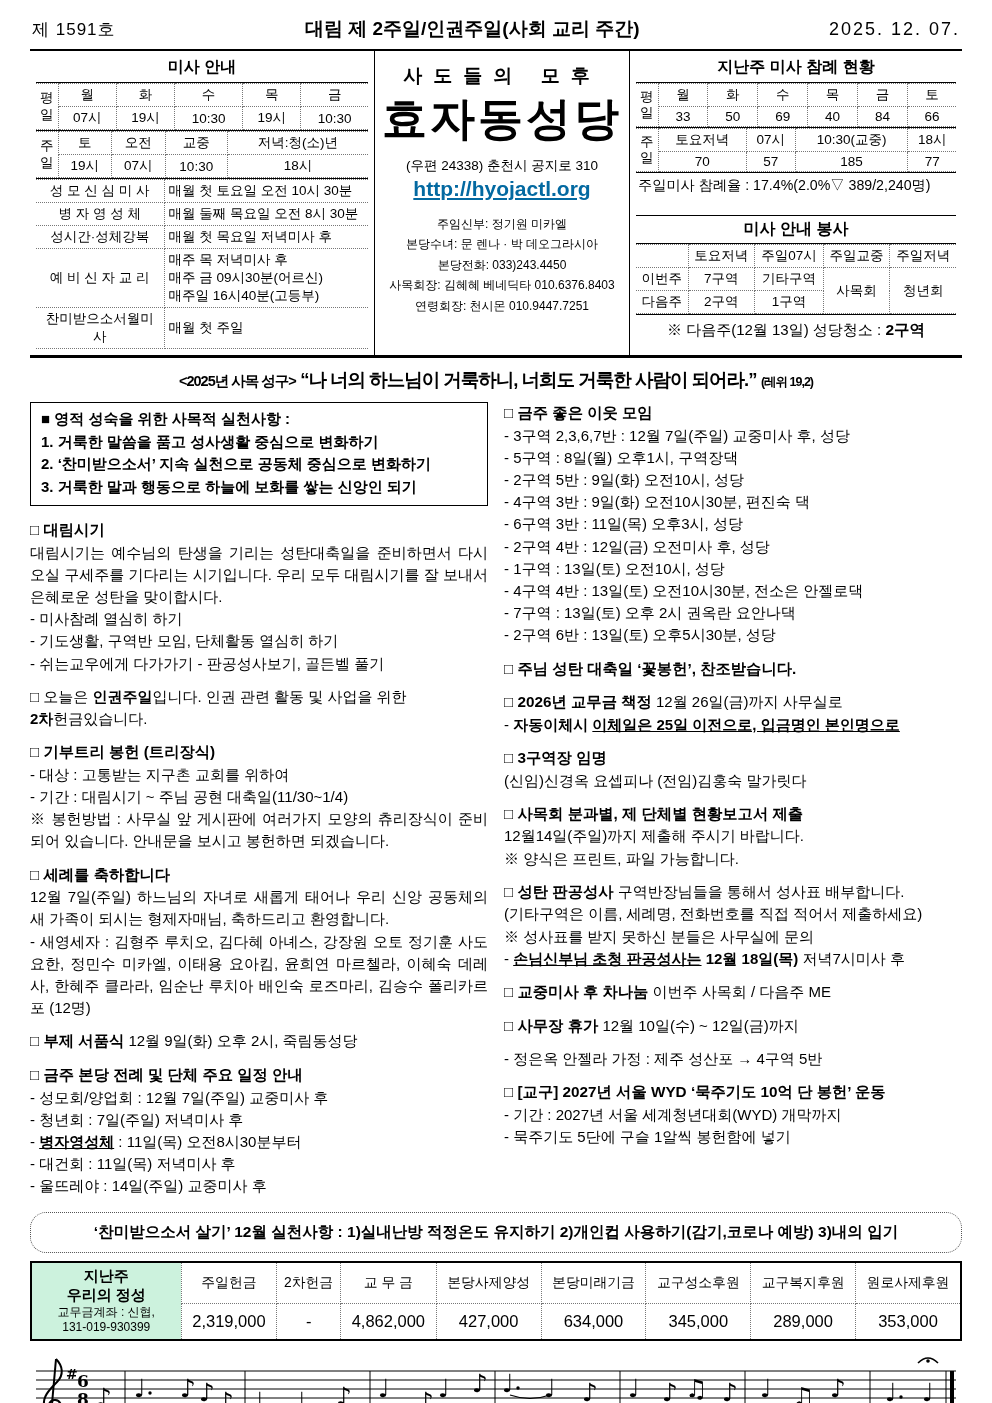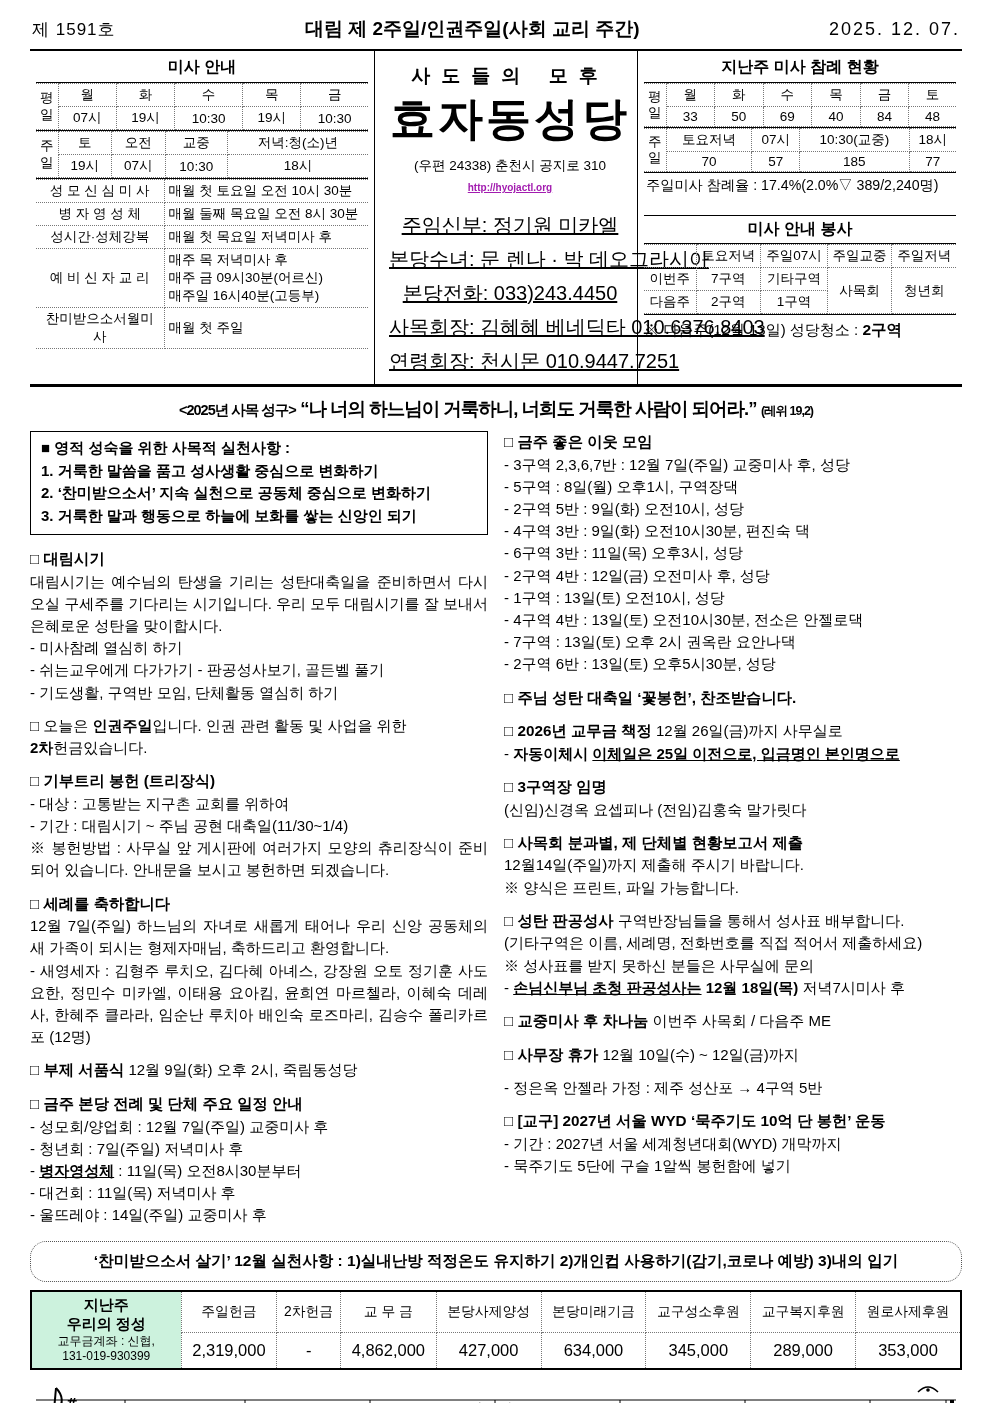--- a/index.html
+++ b/index.html
@@ -9,44 +9,44 @@
   
   .topbar { display:flex; justify-content:space-between; align-items:baseline; border-bottom:2px solid #000; padding:6px 2px 7px; }
   .topbar-issue { font-size:17px; letter-spacing:1px; }
   .topbar-title { font-weight:bold; font-size:19px; }
   .topbar-date { font-size:18px; letter-spacing:2px; }
 
   
   .info-grid { display:flex; border-bottom:3px solid #000; }
   .panel { padding:4px 6px 6px; }
   .panel-left { width:345px; border-right:1.5px solid #000; }
-  .panel-center { width:255px; border-right:1.5px solid #000; text-align:center;margin-left:8px; }
+  .panel-center { width:255px; border-right:1.5px solid #000; text-align:center; }
   .panel-right { flex:1; }
   .panel-title { text-align:center; font-weight:bold; font-size:16px; padding:2px 0 4px; border-bottom:1.5px solid #000; }
 
   table.tbl { width:100%; border-collapse:collapse; font-size:13.5px; text-align:center; }
   table.tbl td { border:1px dotted #777; padding:2px 1px; }
   table.tbl tr td:first-child { border-left:none; }
   table.tbl tr td:last-child { border-right:none; }
   .blk { border-bottom:1.5px solid #000; }
   .vlabel { width:22px; word-break:break-all; line-height:1.2; font-size:13.5px; padding:2px 3px !important; }
   table.rows-tbl td { text-align:left; padding:2px 4px; }
   table.rows-tbl .rl { width:128px; text-align:center; letter-spacing:0; }
   .mline { display:block; }
 
   .parish-sub { font-size:19px; font-weight:bold; letter-spacing:11px; font-family:"DejaVu Serif",serif; margin-top:8px; }
   .parish-name { font-size:45px; font-weight:bold; font-family:"DejaVu Serif",serif; letter-spacing:3px; margin:0 0 8px; }
   .parish-addr { font-size:13.5px; margin-bottom:2px; }
-  .parish-web { font-size:10px; font-weight:bold; text-decoration:underline; color:#a21caf; display:inline-block; }
-  .parish-lines { margin-top:13px; font-size:20px; line-height:1.7;text-decoration:underline; }
+  .parish-web { font-size:21px; font-weight:bold; text-decoration:underline; color:#0369a1; display:inline-block; }
+  .parish-lines { margin-top:13px; font-size:12px; line-height:1.7; }
   .parish-lines div { white-space:nowrap; }
 
   .rate-line { font-size:14.2px; padding:3px 2px 20px; border-bottom:1.5px solid #000; text-align:left; white-space:nowrap; }
   .svc-title { text-align:center; font-weight:bold; font-size:16px; padding:3px 0; border-bottom:1.5px solid #000; }
-  .clean-line { text-align:left; font-size:15px; padding:5px 0 2px; }
+  .clean-line { text-align:center; font-size:15px; padding:5px 0 2px; }
   .clean-line b { font-size:15.5px; }
 
   
   .motto { text-align:center; padding:9px 0 6px; white-space:nowrap; }
   .motto-prefix { font-weight:bold; font-size:14.5px; letter-spacing:-1px; }
   .motto-text { font-weight:bold; font-size:18.5px; letter-spacing:-1px; }
   .motto-ref { font-weight:bold; font-size:12.5px; letter-spacing:-1px; }
 
   
   .body-cols { display:flex; gap:16px; padding-top:4px; }
@@ -188,21 +188,21 @@
             <td>목</td>
             <td>금</td>
             <td>토</td>
           </tr>
           <tr>
             <td>33</td>
             <td>50</td>
             <td>69</td>
             <td>40</td>
             <td>84</td>
-            <td>48</td>
+            <td>66</td>
           </tr>
         </tbody>
           </table>
       </div>
       <div class="blk">
         <table class="tbl">
           <tbody>
               <tr>
             <td class="vlabel" rowspan="2">주일</td>
             <td>토요저녁</td>
@@ -266,22 +266,22 @@
         <div>■ 영적 성숙을 위한 사목적 실천사항 :</div>
         <div>1. 거룩한 말씀을 품고 성사생활 중심으로 변화하기</div>
         <div>2.  ‘찬미받으소서’  지속 실천으로 공동체 중심으로 변화하기</div>
         <div>3. 거룩한 말과 행동으로 하늘에 보화를 쌓는 신앙인 되기</div>
       </div>
 
       <div class="sec">
         <div class="sec-title">□ 대림시기</div>
         <div class="jtext">대림시기는 예수님의 탄생을 기리는 성탄대축일을 준비하면서 다시오실 구세주를 기다리는 시기입니다. 우리 모두 대림시기를 잘 보내서 은혜로운 성탄을 맞이합시다.</div>
         <div>- 미사참례 열심히 하기</div>
+        <div>- 기도생활, 구역반 모임, 단체활동 열심히 하기</div>
         <div>- 쉬는교우에게 다가가기      - 판공성사보기, 골든벨 풀기</div>
-        <div>- 기도생활, 구역반 모임, 단체활동 열심히 하기</div>
       </div>
 
       <div class="sec jtext">
         <span>□ 오늘은 </span><b>인권주일</b><span>입니다.  인권 관련 활동 및 사업을 위한</span><br>
         <b>2차</b><span>헌금있습니다.</span>
       </div>
 
       <div class="sec">
         <div class="sec-title">□ 기부트리 봉헌 (트리장식)</div>
         <div>- 대상 : 고통받는 지구촌 교회를 위하여</div>

